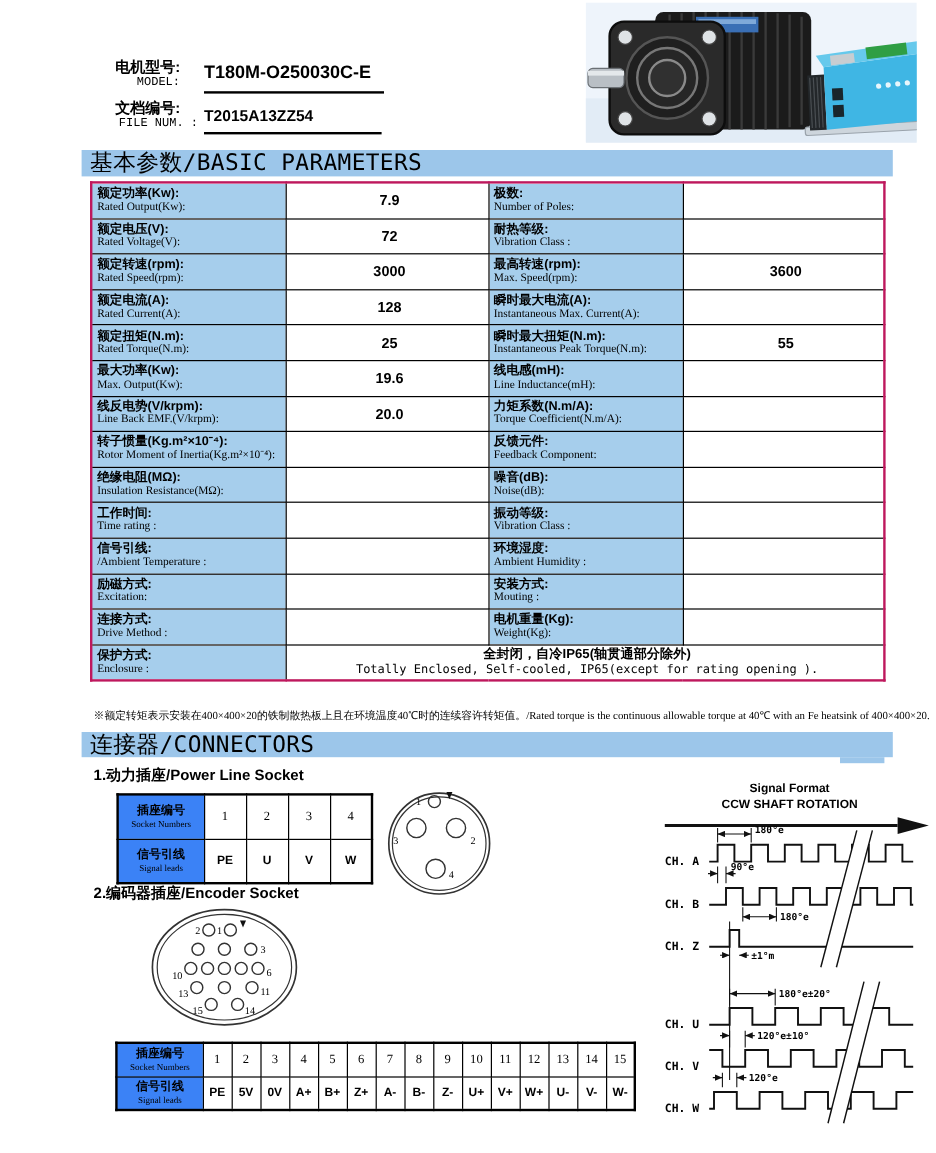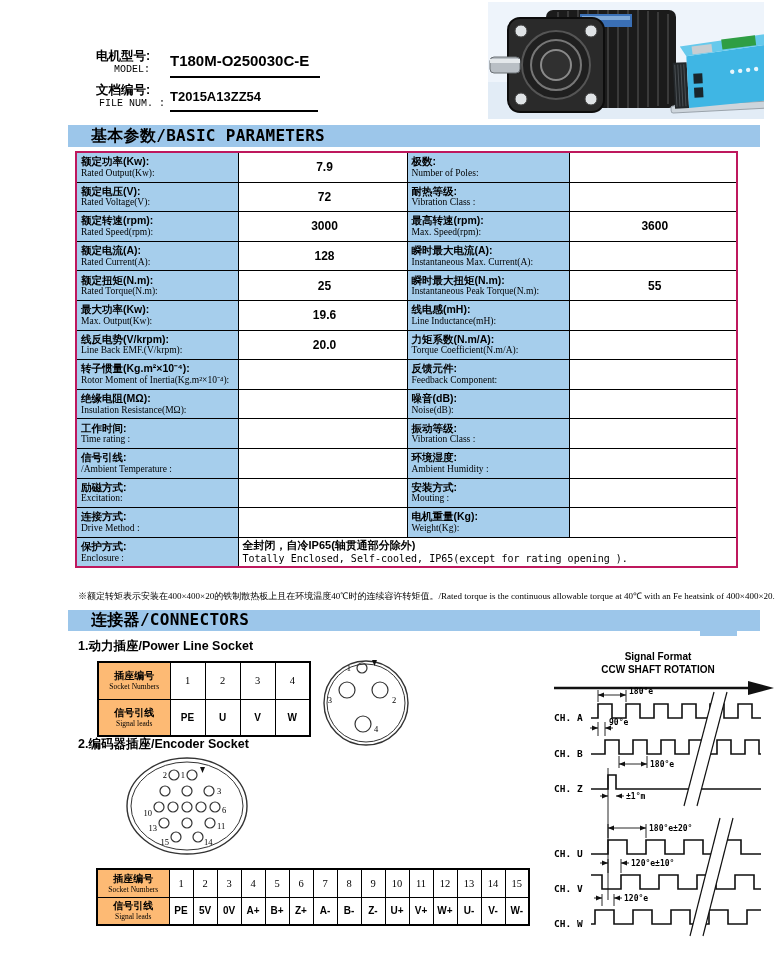--- a/index.html
+++ b/index.html
@@ -1,42 +1,42 @@
 <!DOCTYPE html>
 <html><head>
 <meta charset="utf-8">
 <style>
   html,body{margin:0;padding:0}
   body{width:780px;height:961px;background:#fff;position:relative;overflow:hidden;
        font-family:"Liberation Sans",sans-serif;color:#000}
   .abs{position:absolute}
   
-  .bar{background:#9cc6ea;display:flex;align-items:center;padding-left:23px;
-       font-weight:bold;font-size:16px;letter-spacing:.3px;
+  .bar{background:#9cc6ea;display:flex;align-items:center;padding-left:7px;
+       font-weight:normal;font-size:19px;letter-spacing:.3px;
        font-family:"DejaVu Sans Mono","Liberation Sans",sans-serif}
   
   .idlab-zh{font-size:12.5px;font-weight:bold;text-align:left}
   .idlab-en{font-size:10px;font-family:Liberation Mono, monospace;text-align:center}
   .idval{border-bottom:2px solid #000;font-weight:bold;text-align:left}
   
   table.params{border-collapse:collapse;table-layout:fixed;width:661px;border:2px solid #be185d}
   table.params td{border:1px solid #000;height:28.6px;padding:0 0 0 4px;overflow:hidden;vertical-align:middle}
   td.lbl{background:#a6ceec}
   .zh{font-size:10.5px;font-weight:bold;line-height:12.5px}
   .en{font-size:9.5px;line-height:11.5px;font-family:"Liberation Serif",serif}
   td.val{text-align:center;font-weight:bold;font-size:12px;padding:0}
-  td.spanv{padding:0;text-align:left}
+  td.spanv{padding:0;text-align:center}
   .szh{font-size:11px;font-weight:bold;line-height:13.5px}
   .sen{font-size:10px;line-height:12.5px;font-family:"DejaVu Sans Mono",monospace}
   .note{font-size:9px;font-family:"Liberation Serif",serif;white-space:nowrap}
   .subtitle{font-size:12.5px;font-family:Liberation Sans, sans-serif;font-weight:bold}
   
   table.mini{border-collapse:collapse;table-layout:fixed;border:2px solid #000;background:#fff}
   table.mini td{border:1px solid #000;text-align:center;padding:0;vertical-align:middle}
-  td.mhdr{background:#fdba74}
+  td.mhdr{background:#3b82f6}
   .mzh{font-size:10px;font-weight:bold;line-height:12px}
   .men{font-size:7.5px;font-family:"Liberation Serif",serif;line-height:9px}
   .num{font-family:"Liberation Serif",serif;font-size:10.5px}
   .lead{font-weight:bold;font-size:10px}
   svg text{font-family:"Liberation Sans",sans-serif}
   .wv{fill:none;stroke:#111;stroke-width:1.6}
   .dim{stroke:#111;stroke-width:.9}
   .dimtxt{font-size:8px;font-weight:bold;font-family:"DejaVu Sans Mono",monospace}
   .chlbl{font-size:9.5px;font-weight:bold;font-family:"DejaVu Sans Mono",monospace}
   .pintxt{font-size:8.5px;font-family:"Liberation Serif",serif}

